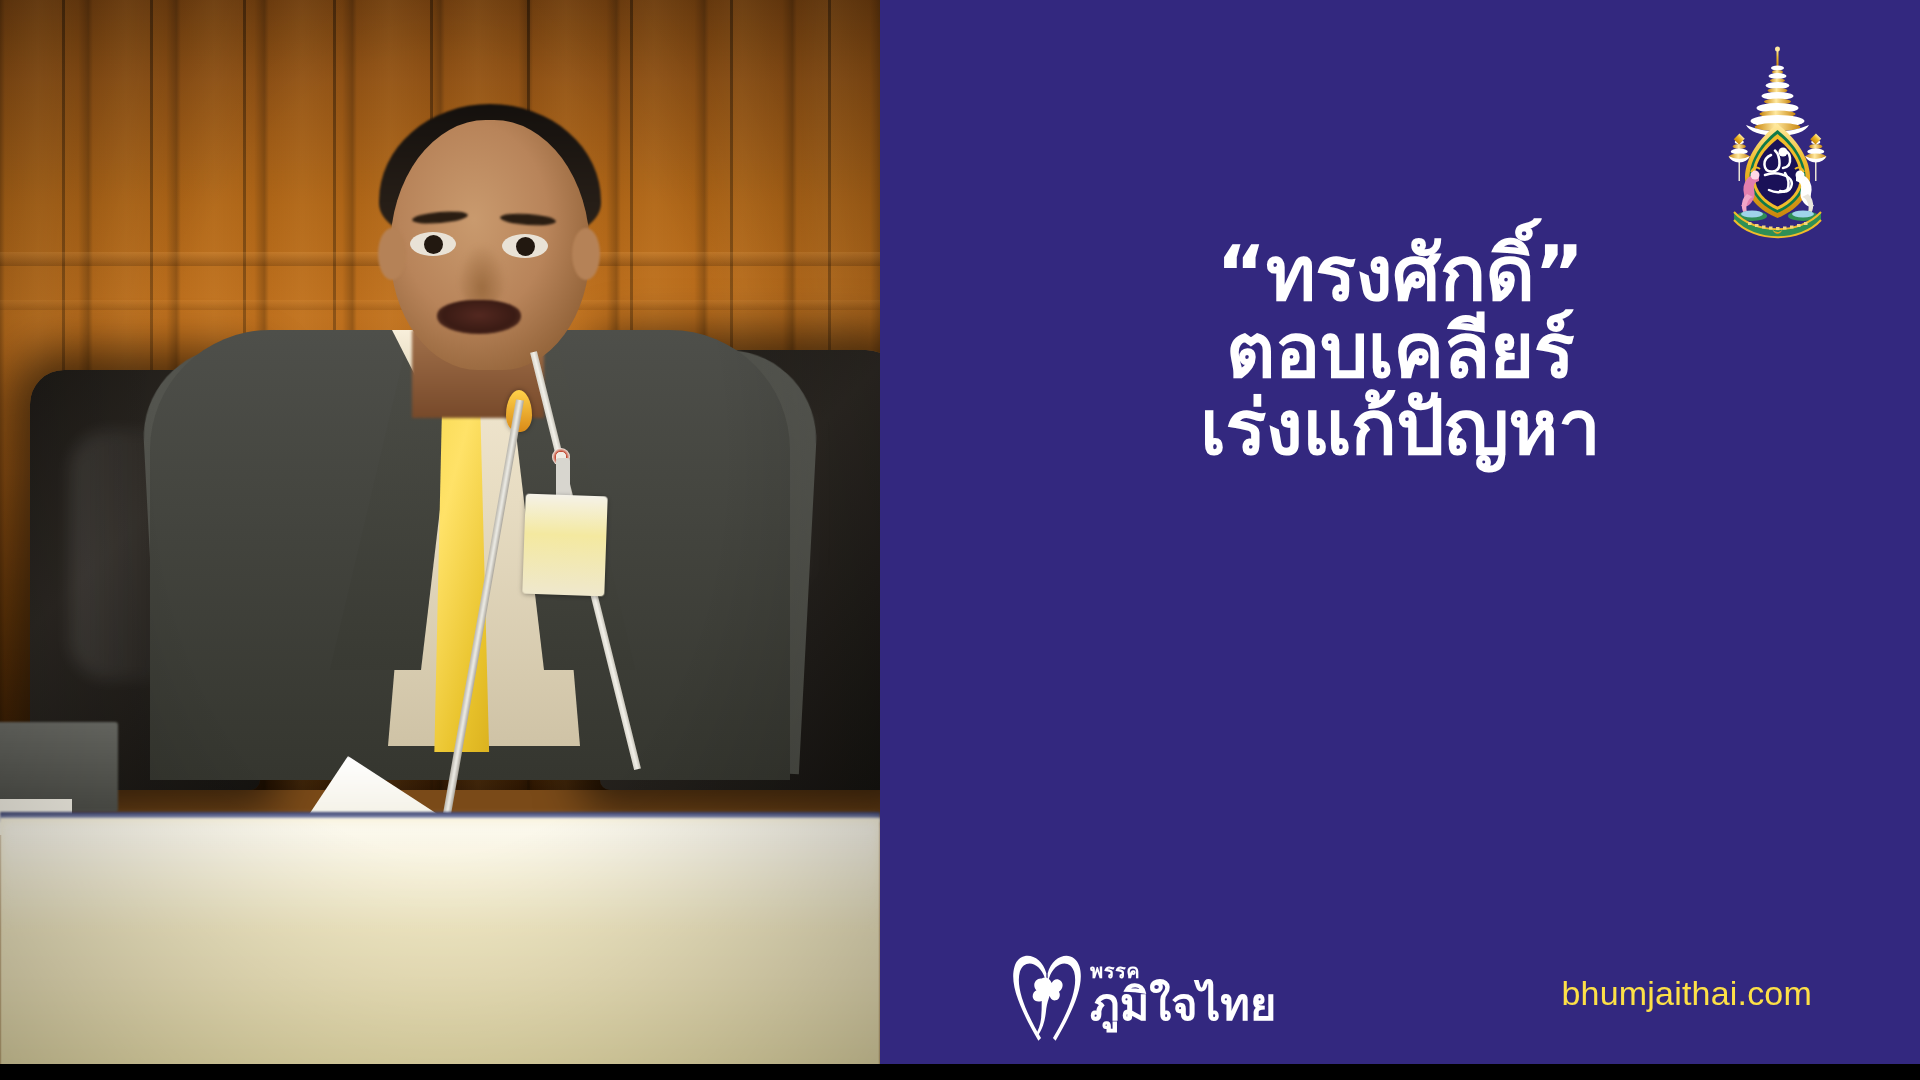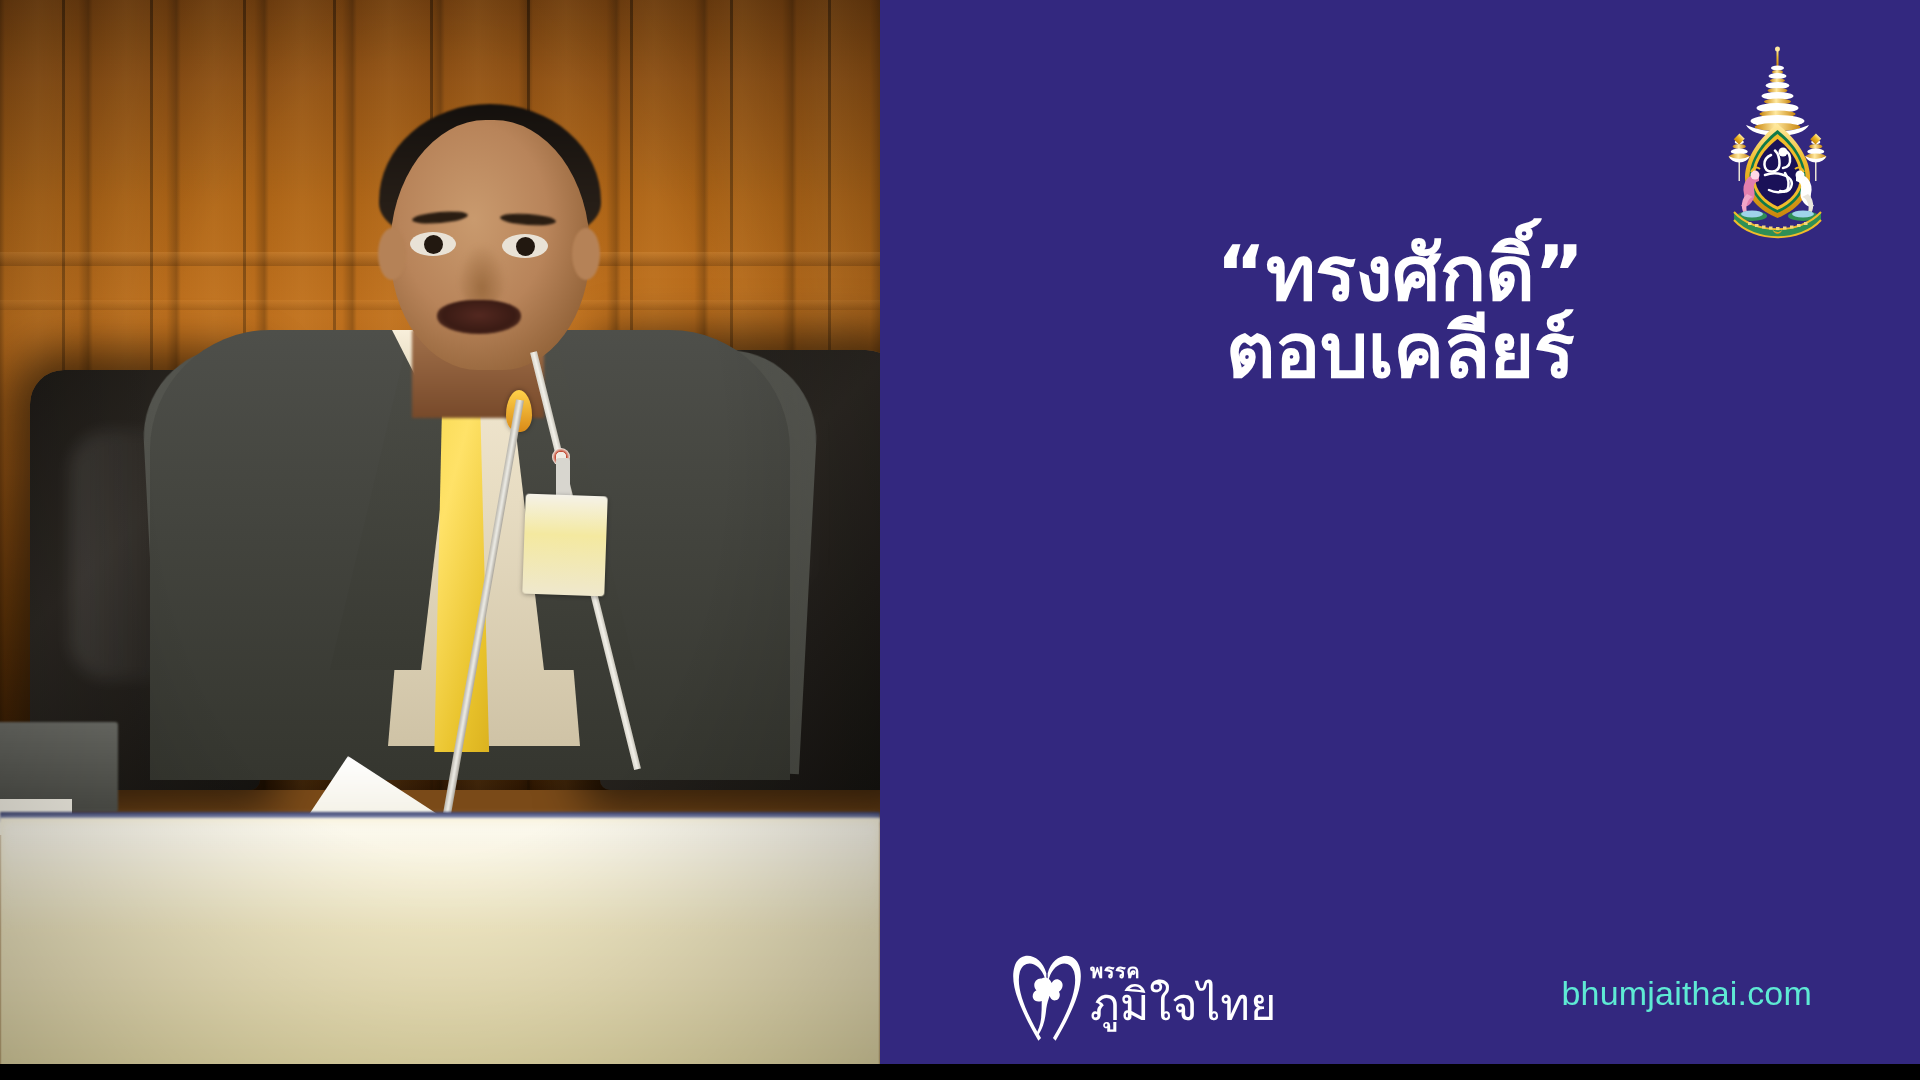--- a/index.html
+++ b/index.html
@@ -370,26 +370,26 @@
   #party-logo .wordmark .small {
     display: block;
     font-size: 20px;
     font-weight: bold;
     letter-spacing: 0.5px;
     margin-bottom: 1px;
   }
   #party-logo .wordmark .big {
     display: block;
     font-size: 45px;
-    font-weight: normal;
+    font-weight: bold;
   }
   #site-url {
     position: absolute;
     right: 108px; top: 62px;
-    color: #5eead4;
+    color: #fde047;
     font-family: "Liberation Sans", "DejaVu Sans", sans-serif;
     font-size: 34px;
     letter-spacing: 0.2px;
   }
 </style>
 </head>
 <body>
 
 <div id="canvas">
 
@@ -554,20 +554,21 @@
           <rect x="164" y="360" width="7" height="6"></rect>
           <rect x="178" y="356" width="7" height="6"></rect>
         </g>
         <path d="M115 372 q10 16 20 0 q-10 8 -20 0Z" fill="url(#gold)"></path>
       </g>
     </svg>
 
     <div id="headline">
       <span class="hl-line">“ทรงศักดิ์”</span>
       <span class="hl-line">ตอบเคลียร์</span>
+      <span class="hl-line">เร่งแก้ปัญหา</span>
     </div>
 
     <div id="footer">
       <div id="party-logo">
         <svg class="mark" viewBox="0 0 110 145" aria-hidden="true">
           <path d="M54 38 C46 8 14 2 6 28 C-2 54 14 92 42 140 L46 136 C20 92 8 58 14 36 C20 16 44 20 52 46 L54 52Z" fill="#ffffff"></path>
           <path d="M56 38 C64 8 96 2 104 28 C112 54 96 92 68 140 L64 136 C90 92 102 58 96 36 C90 16 66 20 58 46 L56 52Z" fill="#ffffff"></path>
           <path d="M52 48 C46 30 26 26 22 42 C18 60 30 88 50 122 L56 118 C38 88 28 62 32 48 C36 34 48 38 52 52Z" fill="#ffffff" opacity="0"></path>
           <path d="M47 46 c7 -4 13 1 15 7 c3 -6 9 -8 14 -3 c5 5 2 13 -3 16 c3 5 1 12 -5 13 c-5 1 -8 -3 -9 -7 c-2 6 -4 12 -5 19 c-1 9 -2 18 -5 26 c-2 6 -5 11 -8 16 l-3 -2 c4 -7 7 -15 8 -24 c1 -9 1 -18 1 -27 c-5 2 -11 1 -13 -4 c-2 -5 1 -10 5 -12 c-4 -4 -5 -12 1 -16 c2 -2 5 -2 7 -2Z" fill="#ffffff"></path>
         </svg>

